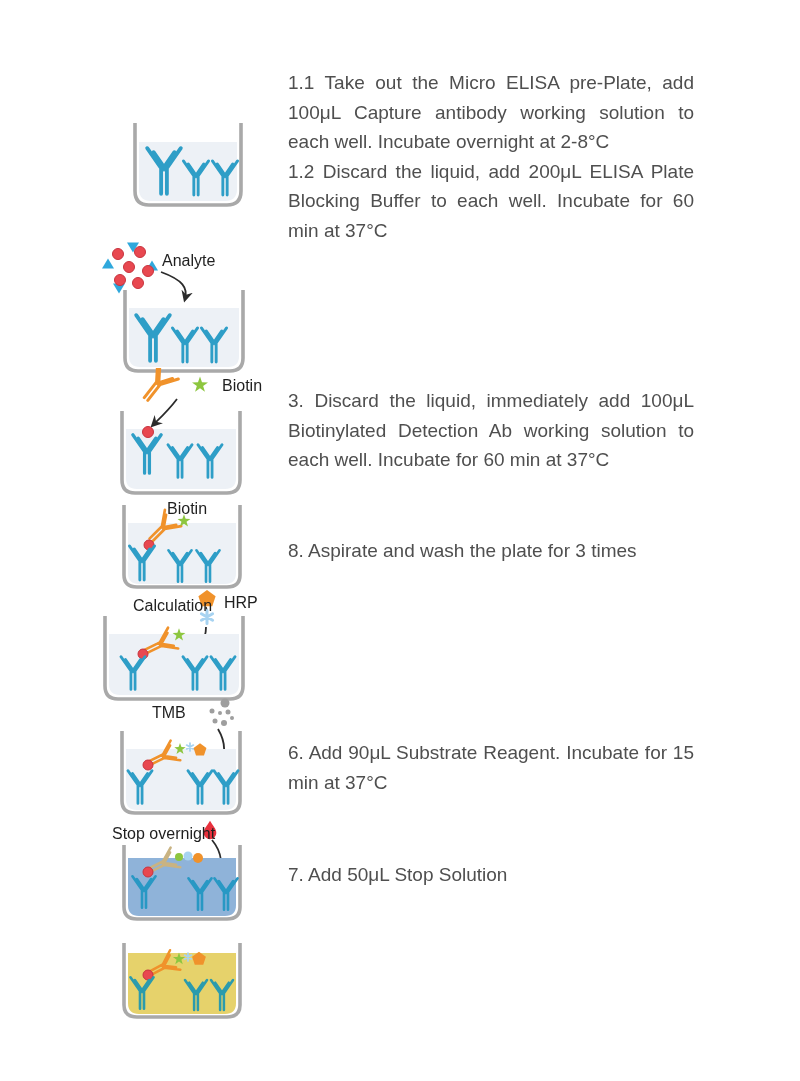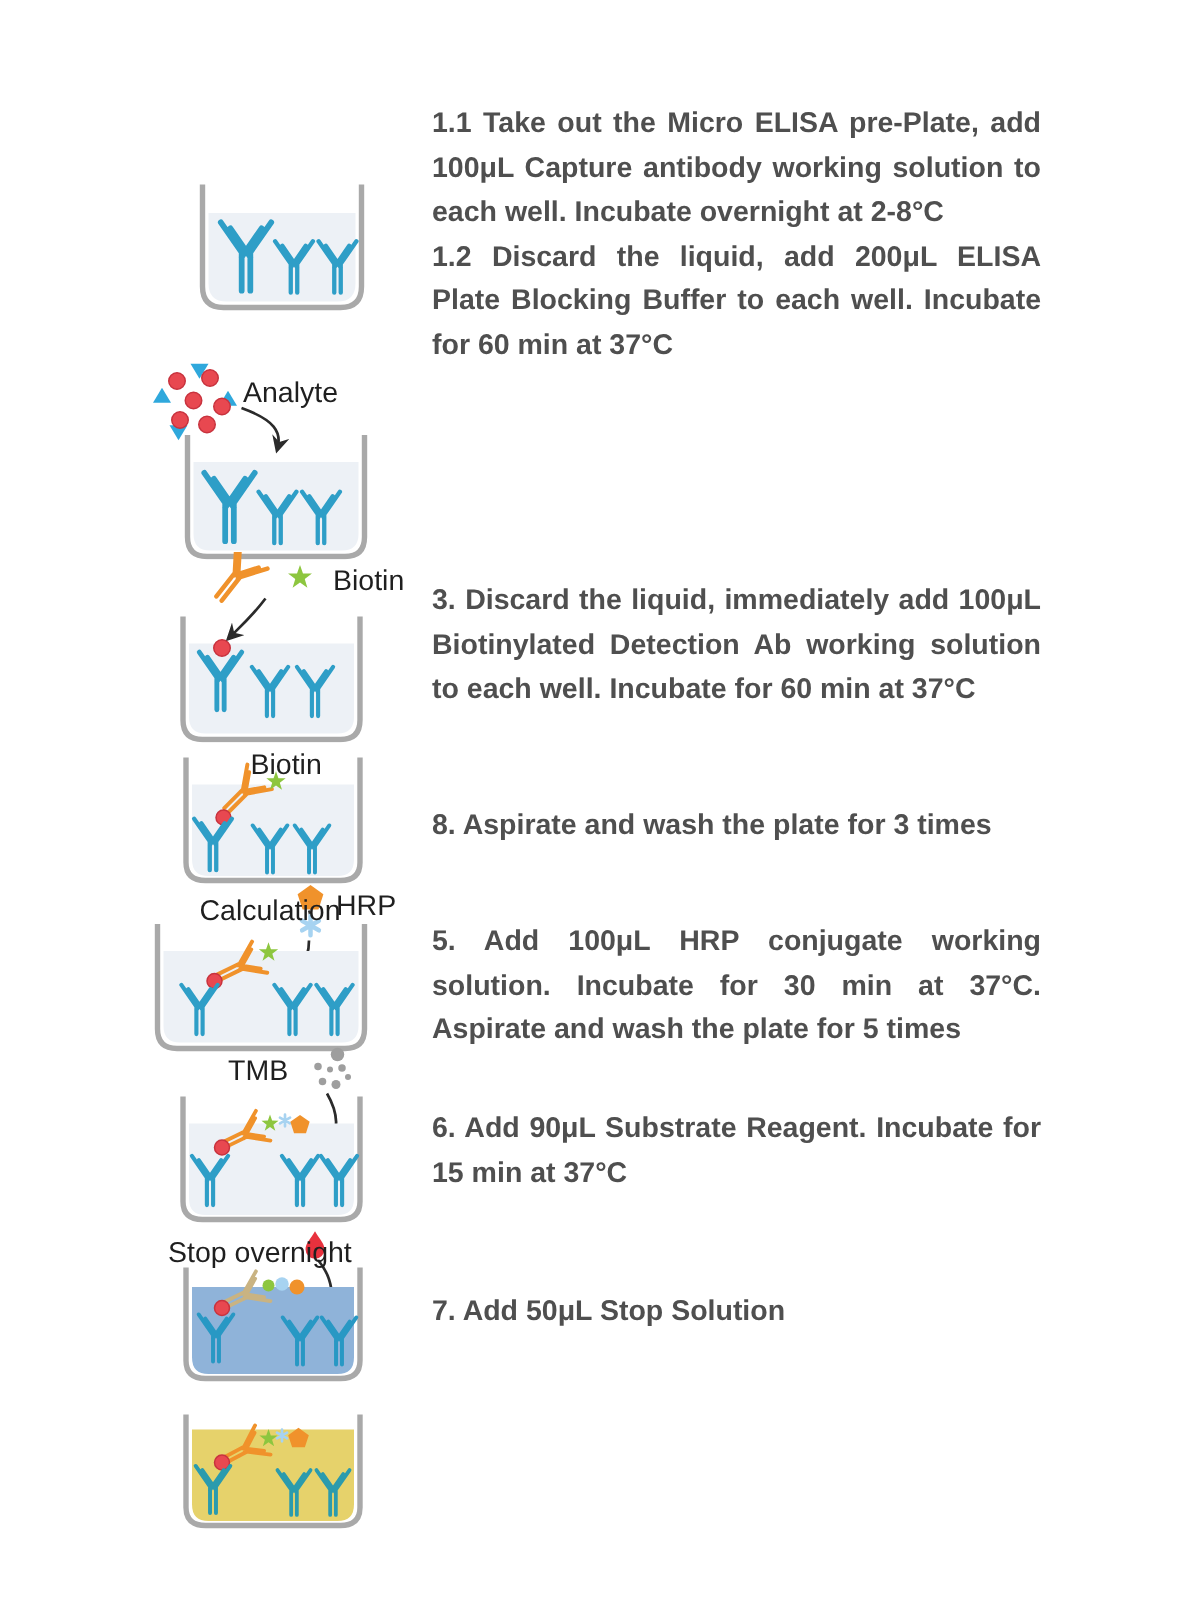--- a/index.html
+++ b/index.html
@@ -1,21 +1,21 @@
 <!DOCTYPE html>
 <html style="--ab-blue: #2E9EC7; --ab-teal: #2B9BAD; --ab-blue7: #2898C4; --orange: #F0922B; --orange-muted: #C9B382; --red: #E84850; --red-dark: #C8333E; --green: #8DC63F; --lightblue: #A7D3F1; --tri-blue: #2FA8DC; --gray-dot: #9E9E9E; --liquid-light: #EDF1F6; --liquid-blue: #8FB3D9; --liquid-yellow: #E6D26B; --droplet: #E8313D; --wall: #A9A9A9; --arrow: #2B2B2B; --label: #1F1F1F; --text: #4F4F4F;"><head>
 <meta charset="utf-8">
 <style>
   html,body{margin:0;padding:0;background:#fff;}
   #canvas{position:relative;width:800px;height:1081px;background:#fff;overflow:hidden;
           font-family:"Liberation Sans",sans-serif;}
   .step-text{position:absolute;left:288px;width:406px;font-size:19px;line-height:29.5px;
              color:var(--text);text-align:justify;}
-  .step-text p{margin:0;font-weight:bold;}
-  .lbl{position:absolute;font-size:19px;color:var(--label);white-space:nowrap;}
+  .step-text p{margin:0;}
+  .lbl{position:absolute;font-size:16px;color:var(--label);white-space:nowrap;}
   .illus{position:absolute;}
   .wall{fill:none;stroke:var(--wall);stroke-width:3.6;}
   .liq-light{fill:var(--liquid-light);}
   .liq-blue{fill:var(--liquid-blue);}
   .liq-yellow{fill:var(--liquid-yellow);}
   .arrow{fill:none;stroke:var(--arrow);stroke-width:1.8;}
   .reddot{fill:var(--red);stroke:var(--red-dark);stroke-width:1;}
   .c-abblue{color:var(--ab-blue);} .c-abteal{color:var(--ab-teal);} .c-abblue7{color:var(--ab-blue7);}
   .c-orange{color:var(--orange);} .c-orangemuted{color:var(--orange-muted);}
   .c-green{color:var(--green);} .c-lightblue{color:var(--lightblue);}
@@ -172,23 +172,20 @@
   <div class="step-text" style="top:68px">
     <p>1.1 Take out the Micro ELISA pre-Plate, add 100μL Capture antibody working solution to each well. Incubate overnight at 2-8°C</p>
     <p>1.2 Discard the liquid, add 200μL ELISA Plate Blocking Buffer to each well. Incubate for 60 min at 37°C</p>
   </div>
   <div class="step-text" style="top:386px">
     <p>3. Discard the liquid, immediately add 100μL Biotinylated Detection Ab working solution to each well. Incubate for 60 min at 37°C</p>
   </div>
   <div class="step-text" style="top:536px">
     <p>8. Aspirate and wash the plate for 3 times</p>
   </div>
-  <div class="step-text" style="top:613px">
-    <p>5. Add 100μL HRP conjugate working solution. Incubate for 30 min at 37°C. Aspirate and wash the plate for 5 times</p>
-  </div>
   <div class="step-text" style="top:738px">
     <p>6. Add 90μL Substrate Reagent. Incubate for 15 min at 37°C</p>
   </div>
   <div class="step-text" style="top:860px">
     <p>7. Add 50μL Stop Solution</p>
   </div>
 
 </div>
 
 </body></html>

